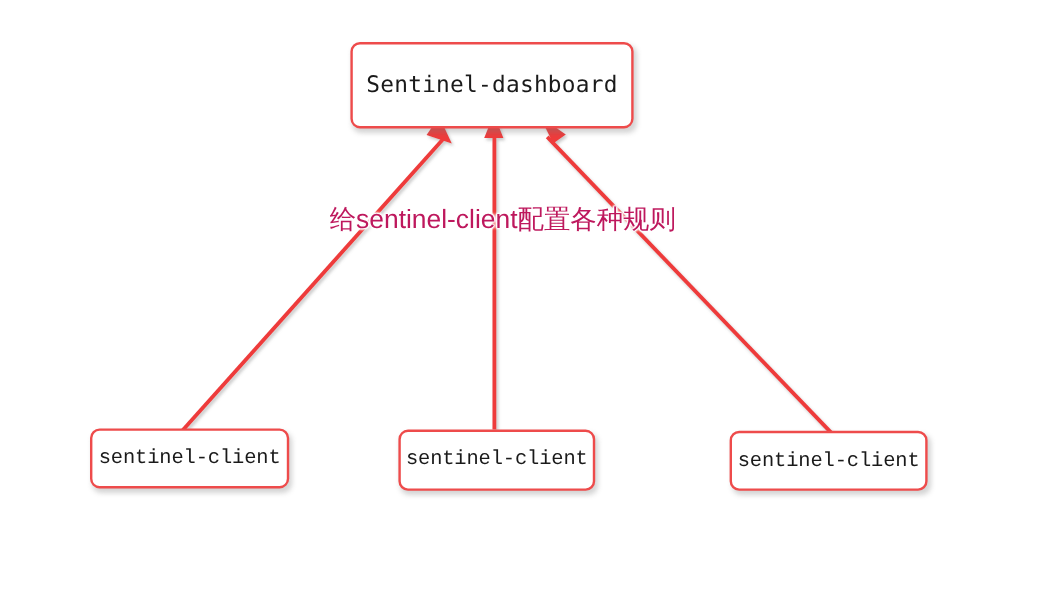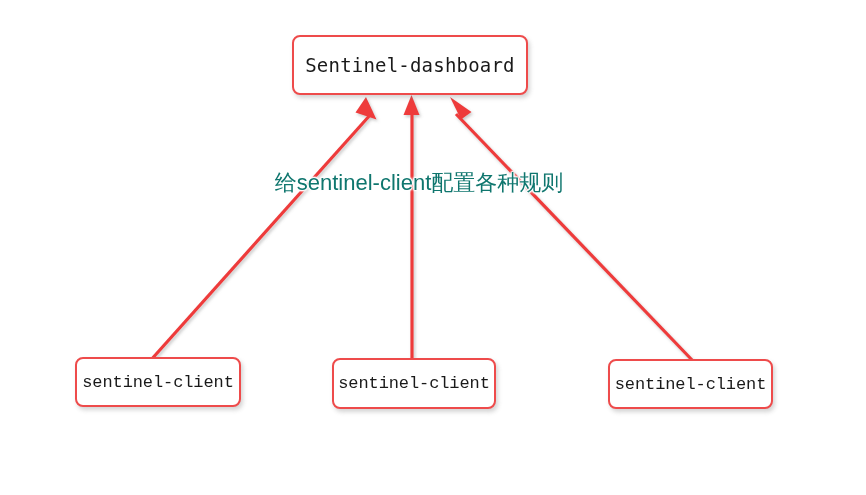--- a/index.html
+++ b/index.html
@@ -42,21 +42,21 @@
   .node .node-label {
     color: #1a1a1a;
     white-space: nowrap;
     line-height: 1;
   }
 
   #node-dashboard {
     left: 292px;
     top: 35px;
     width: 236px;
-    height: 60px;
+    height: 72px;
   }
   #node-dashboard .node-label {
     font-family: "DejaVu Sans Mono", "Liberation Mono", monospace;
     font-size: 19px;
     letter-spacing: 0.2px;
   }
 
   .client-node .node-label {
     font-family: Liberation Mono, monospace;
     font-size: 17px;
@@ -83,21 +83,21 @@
 
   #edge-label {
     position: absolute;
     left: 269px;
     top: 170px;
     width: 300px;
     text-align: center;
     font-family: "Liberation Sans", sans-serif;
     font-size: 22px;
     font-weight: 400;
-    color: #0f766e;
+    color: #be185d;
     white-space: nowrap;
     line-height: 1.2;
     z-index: 5;
     text-shadow:
        1px  0   1px #ffffff,
       -1px  0   1px #ffffff,
        0    1px 1px #ffffff,
        0   -1px 1px #ffffff,
        1px  1px 2px #ffffff,
       -1px -1px 2px #ffffff,

